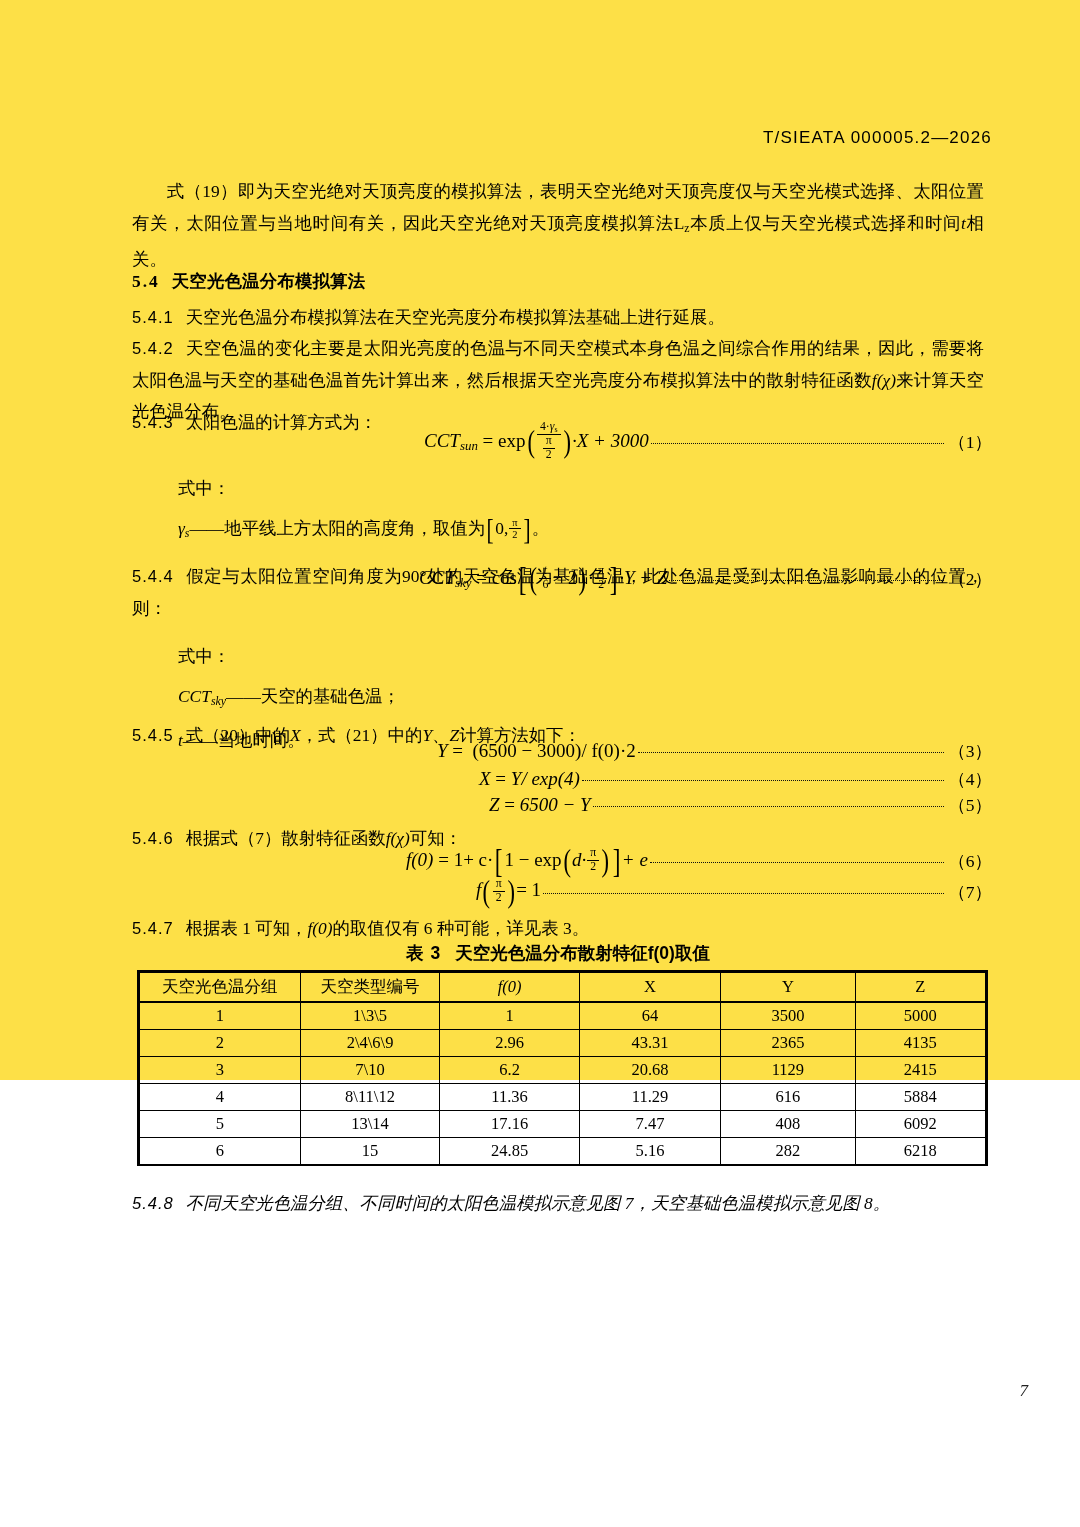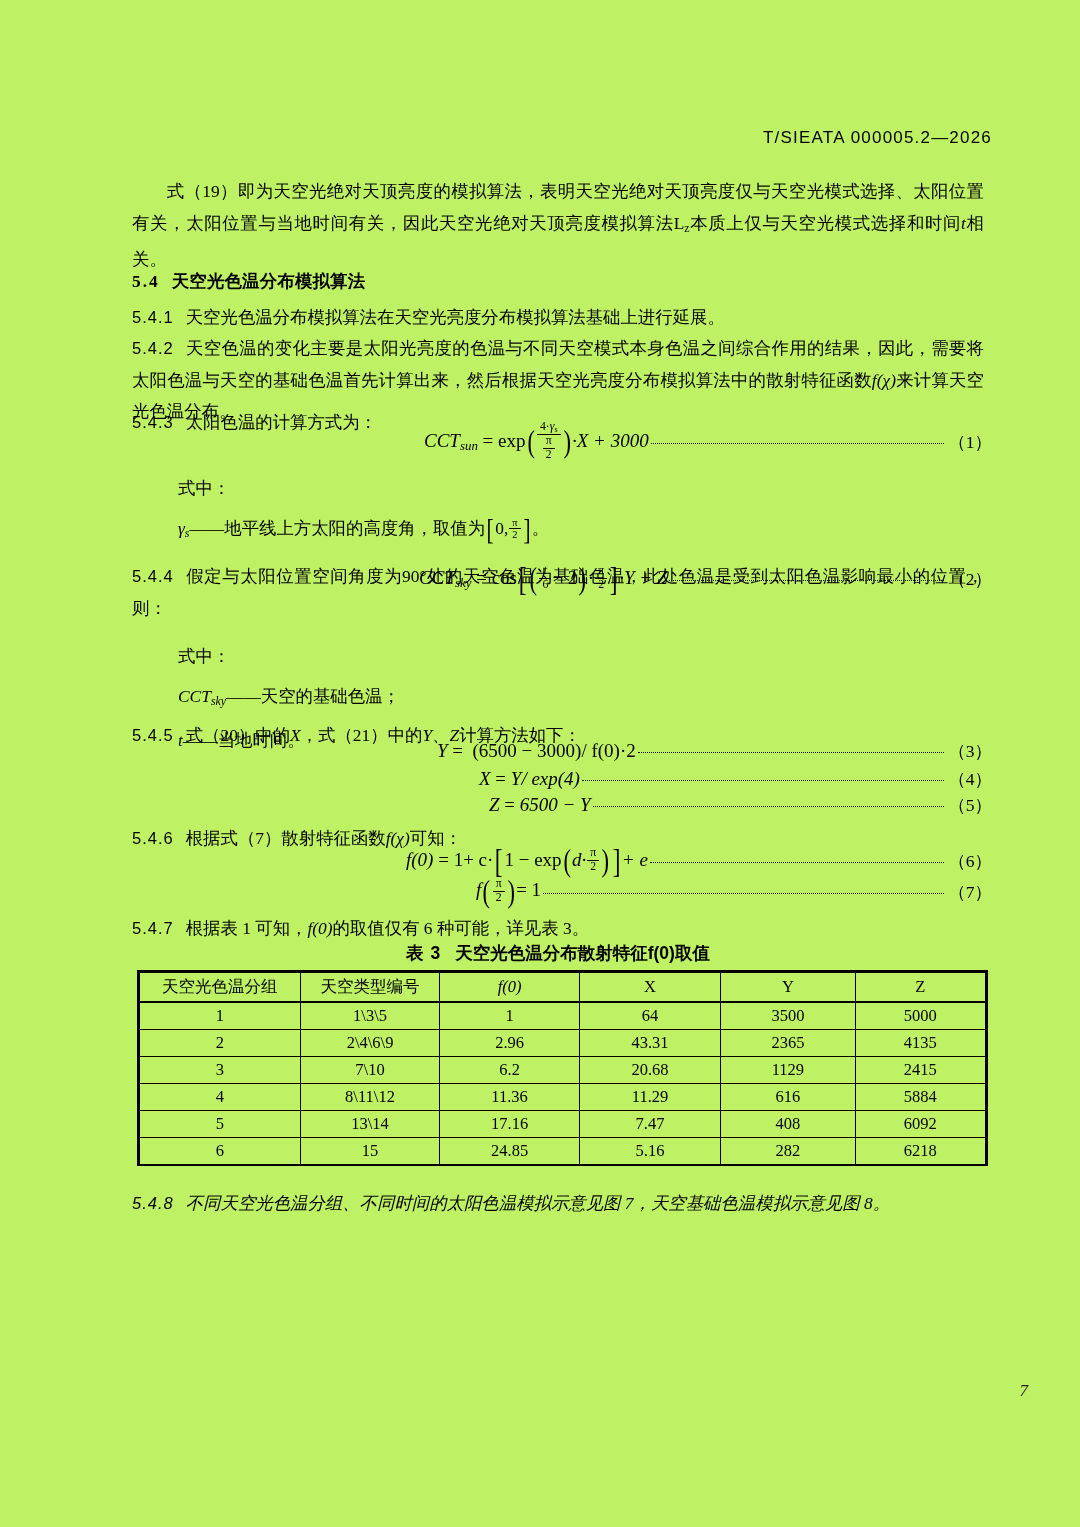--- a/index.html
+++ b/index.html
@@ -12,22 +12,22 @@
     height: 1527px;
     position: relative;
     font-family: "Liberation Serif", "DejaVu Serif", serif;
     color: #000000;
     overflow: hidden;
   }
   .page {
     position: absolute;
     left: 0; top: 0;
     width: 1080px;
-    height: 1527px;
-    background: #bef264;
+    height: 1080px;
+    background: #fde047;
   }
   .content {
     position: absolute;
     left: 124px;
     top: 0;
     width: 868px;
   }
 
   
   .header {

